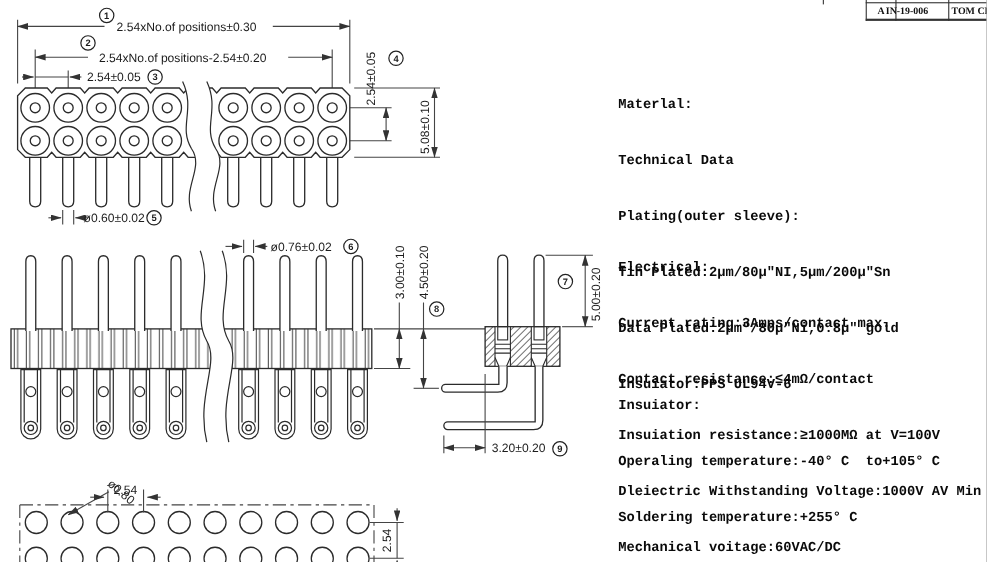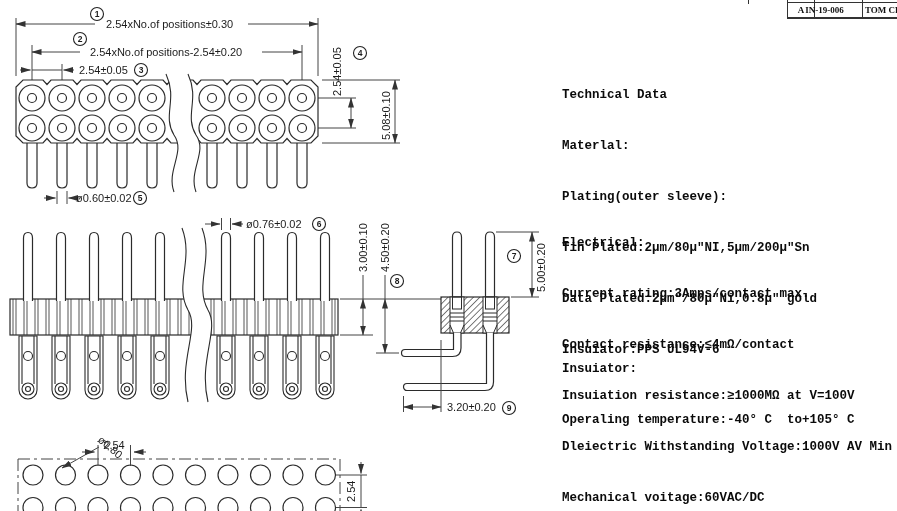--- a/index.html
+++ b/index.html
@@ -348,34 +348,35 @@
     <div class="ln" style="left:42px;top:17px;width:110px;height:2px"></div>
     <div class="ln" style="left:42px;top:0;width:1px;height:19px"></div>
     <div class="ln" style="left:69px;top:0;width:1px;height:19px"></div>
     <div class="ln" style="left:117px;top:0;width:1px;height:19px"></div>
     <div class="cell" style="left:43px;width:26px">A</div>
     <div class="cell" style="left:56px;width:47px">IN-19-006</div>
     <div class="cell" style="left:118px;width:34px;text-align:left;padding-left:2px">TOM CHE</div>
   </div>
 
   <div class="tech" style="top:53px">
+    <div>Materlal:</div>
     <div>Technical Data</div>
-    <div>Materlal:</div>
     <div>Plating(outer sleeve):</div>
     <div>Tin Plated:2μm/80μ″NI,5μm/200μ″Sn</div>
     <div>Data Plated:2μm″/80μ″Ni,0.8μ″ gold</div>
     <div>Insuiator:PPS UL94V-6</div>
   </div>
   <div class="tech" style="top:201px">
     <div>Electrical:</div>
     <div>Current rating:3Amps/contact max.</div>
     <div>Contact resistance:≤4mΩ/contact</div>
     <div>Insuiation resistance:≥1000MΩ at V=100V</div>
     <div>Dleiectric Withstanding Voltage:1000V AV Min</div>
     <div>Mechanical voitage:60VAC/DC</div>
   </div>
   <div class="tech" style="top:327px">
     <div>Insuiator:</div>
     <div>Operaling temperature:-40° C  to+105° C</div>
+    <div>Soldering temperature:+255° C</div>
     
   </div>
 
 </div>
 
 </body></html>

